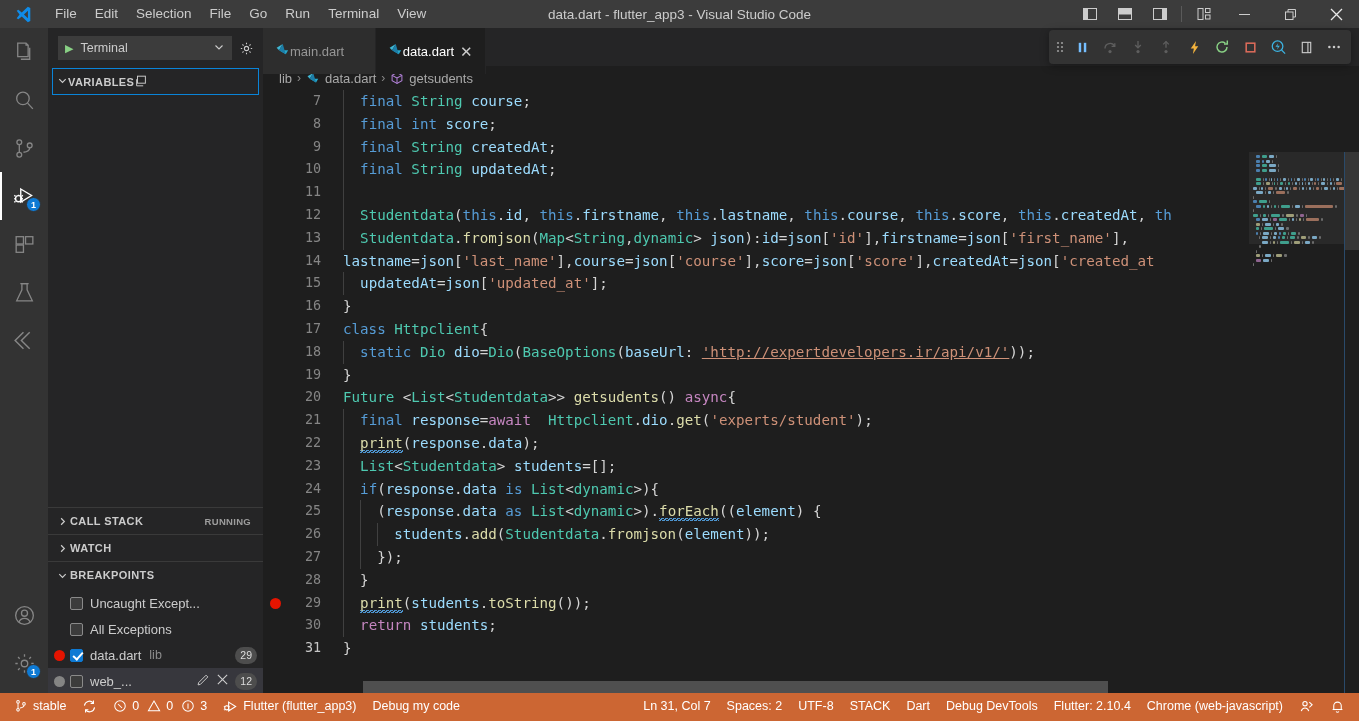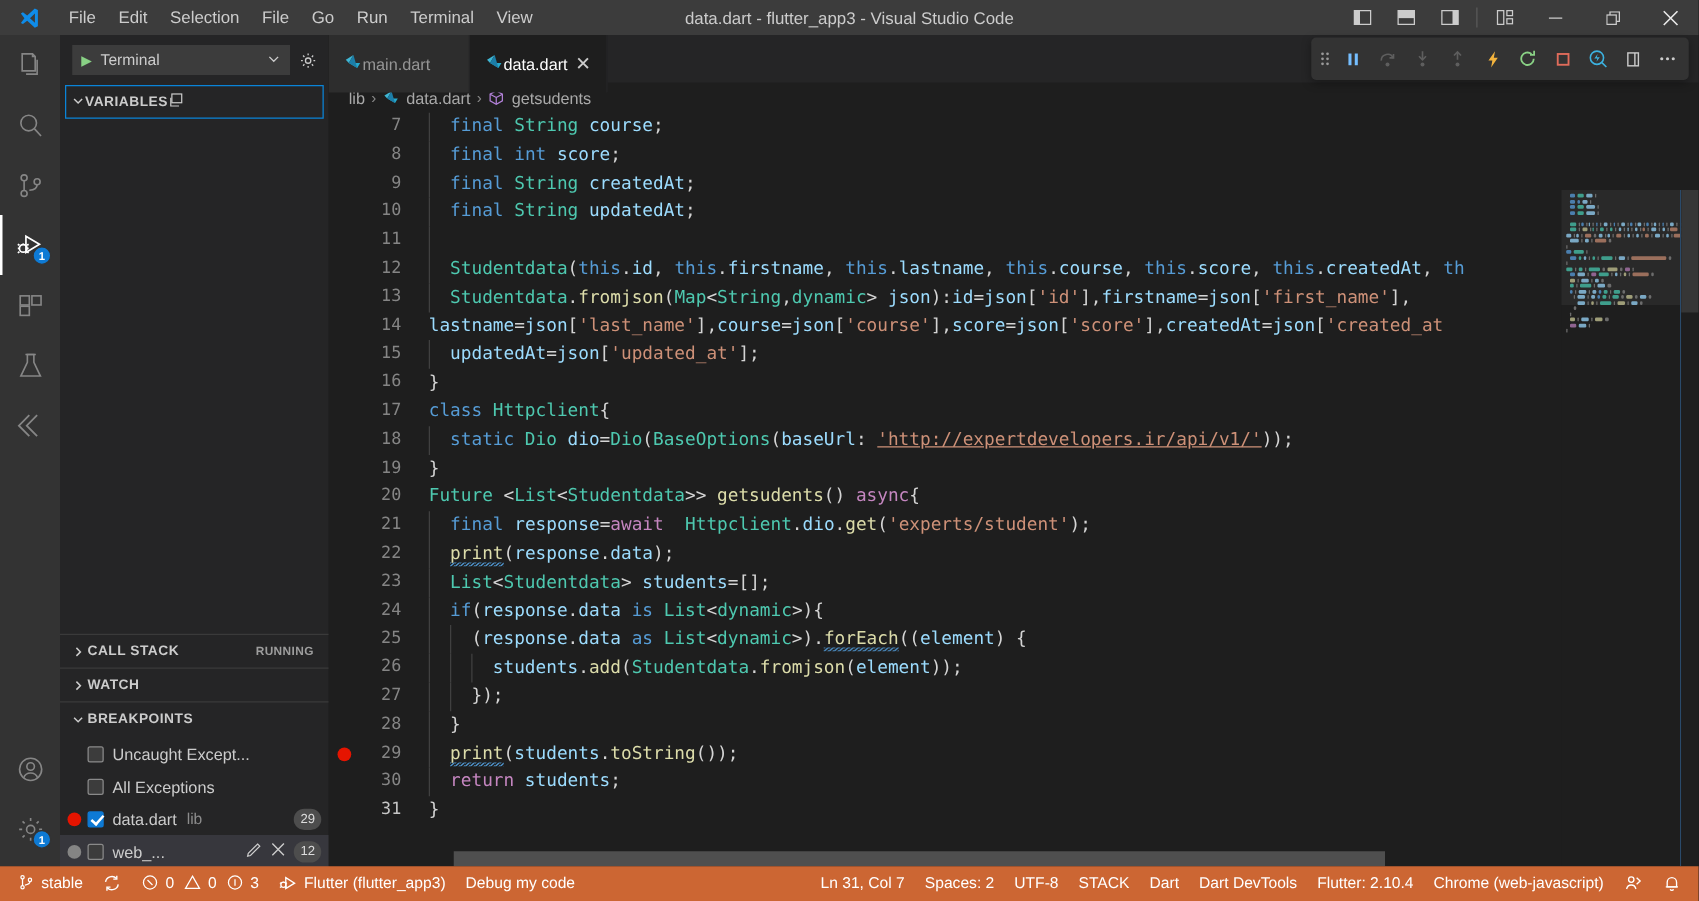--- a/index.html
+++ b/index.html
@@ -905,21 +905,21 @@
     <div class="sb-item">
         <span>UTF-8</span>
       </div>
     <div class="sb-item">
         <span>STACK</span>
       </div>
     <div class="sb-item">
         <span>Dart</span>
       </div>
     <div class="sb-item">
-        <span>Dart DevTools</span>
+        <span>Debug DevTools</span>
       </div>
     <div class="sb-item">
         <span>Flutter: 2.10.4</span>
       </div>
     <div class="sb-item">
         <span>Chrome (web-javascript)</span>
       </div>
     <div class="sb-item">
       <span class="sb-ico">
         <svg width="15" height="15" viewBox="0 0 16 16" fill="none" stroke="#fff" stroke-width="1.15">

